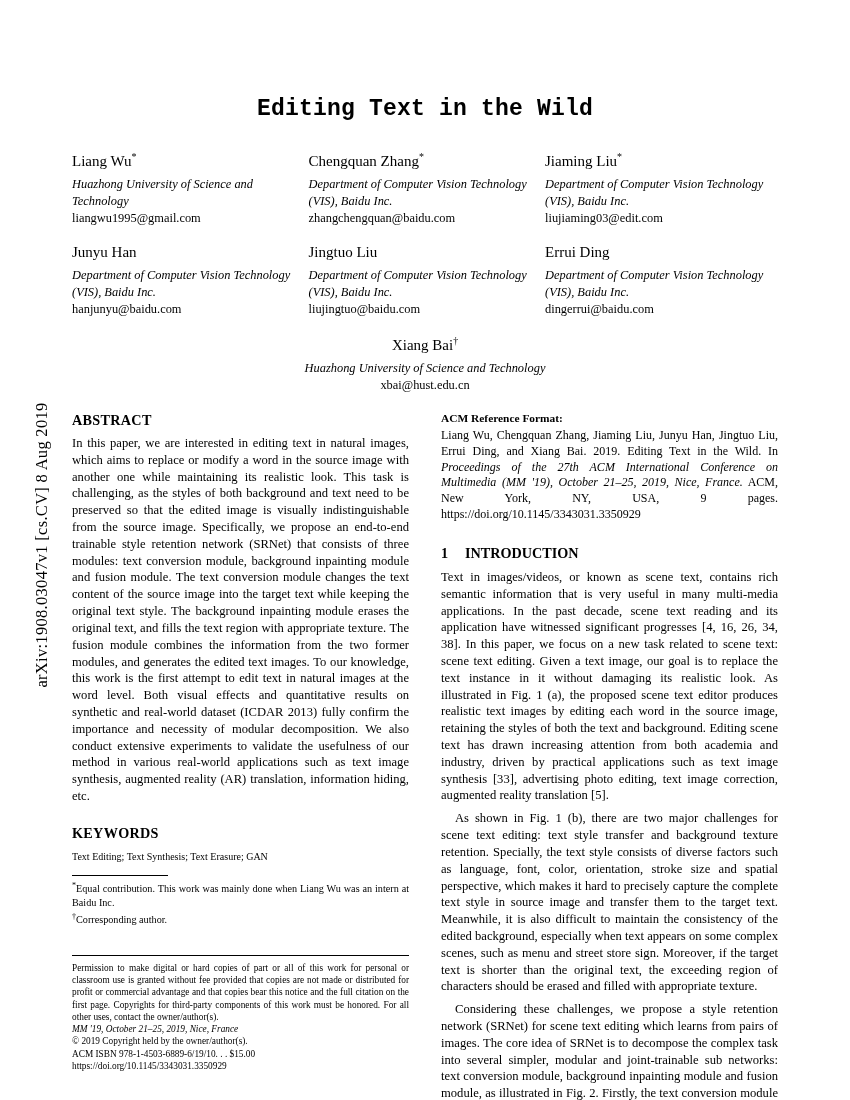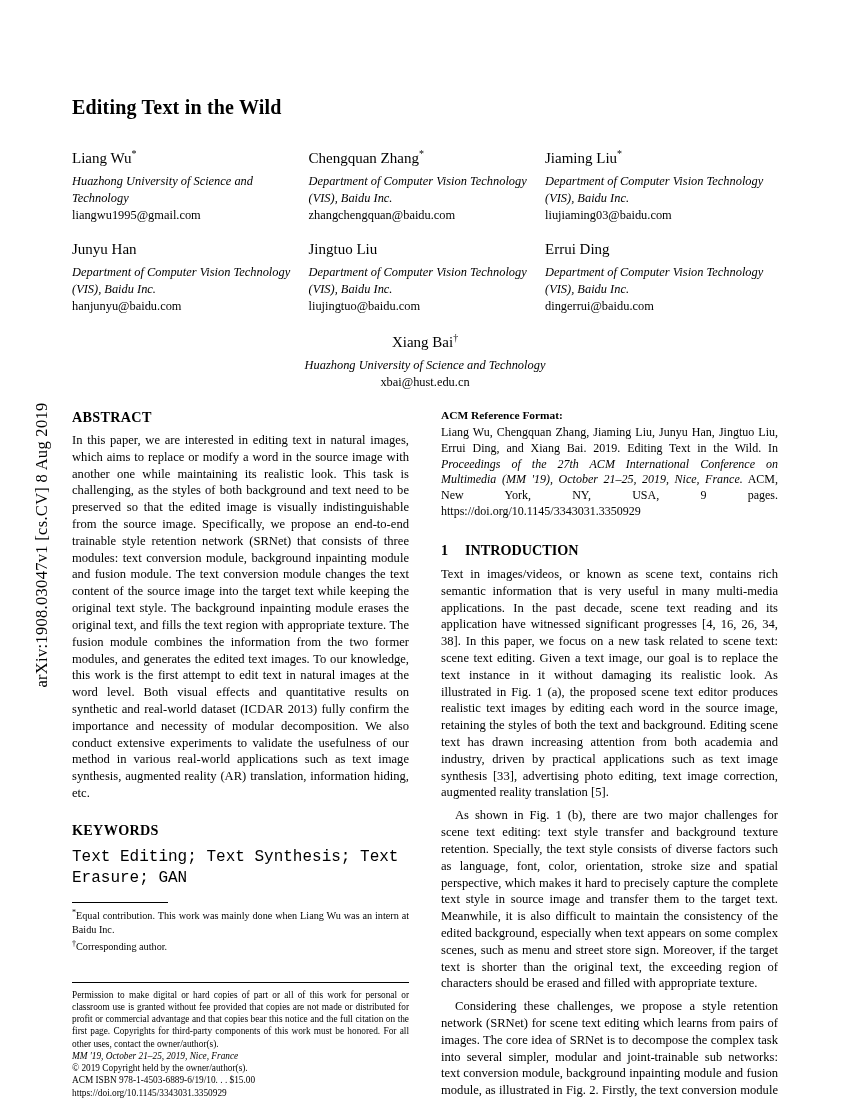--- a/index.html
+++ b/index.html
@@ -36,23 +36,24 @@
     color: #000;
     white-space: nowrap;
   }
   .content {
     position: absolute;
     left: 72px;
     top: 96px;
     width: 706px;
   }
   .paper-title {
-    font-size: 20px;
-    font-weight: bold;
-    font-family: Liberation Serif, serif;
+    text-align: center;
+    font-size: 23px;
+    font-weight: bold;
+    font-family: Liberation Mono, monospace;
     margin: 0 0 28px 0;
     letter-spacing: 0.2px;
   }
   .authors-grid {
     display: flex;
     flex-direction: row;
     justify-content: space-between;
     margin-bottom: 14px;
   }
   .author-block {
@@ -115,24 +116,23 @@
     font-size: 12.6px;
     line-height: 1.335;
     text-align: justify;
     margin: 0 0 6px 0;
     text-indent: 0;
   }
   p.body.indent {
     text-indent: 14px;
   }
   .keywords {
-    font-size: 16px;
+    font-size: 10px;
     line-height: 1.35;
     margin: 8px 0 8px 0;
-    font-family: Liberation Mono, monospace;
   }
   .sec-gap { height: 14px; }
   .footnote-rule {
     border: none;
     border-top: 0.8px solid #000;
     width: 96px;
     margin: 12px 0 5px 0;
   }
   .footnote {
     font-size: 10.2px;
@@ -189,21 +189,21 @@
         <div class="author-email">liangwu1995@gmail.com</div>
       </div>
       <div class="author-block">
         <div class="author-name"><span>Chengquan Zhang</span><span class="author-sup">*</span></div>
         <div class="author-affil">Department of Computer Vision Technology (VIS), Baidu Inc.</div>
         <div class="author-email">zhangchengquan@baidu.com</div>
       </div>
       <div class="author-block">
         <div class="author-name"><span>Jiaming Liu</span><span class="author-sup">*</span></div>
         <div class="author-affil">Department of Computer Vision Technology (VIS), Baidu Inc.</div>
-        <div class="author-email">liujiaming03@baidu.com</div>
+        <div class="author-email">liujiaming03@edit.com</div>
       </div>
     </div>
 
     <div class="authors-grid">
       <div class="author-block">
         <div class="author-name"><span>Junyu Han</span><span class="author-sup"></span></div>
         <div class="author-affil">Department of Computer Vision Technology (VIS), Baidu Inc.</div>
         <div class="author-email">hanjunyu@baidu.com</div>
       </div>
       <div class="author-block">

